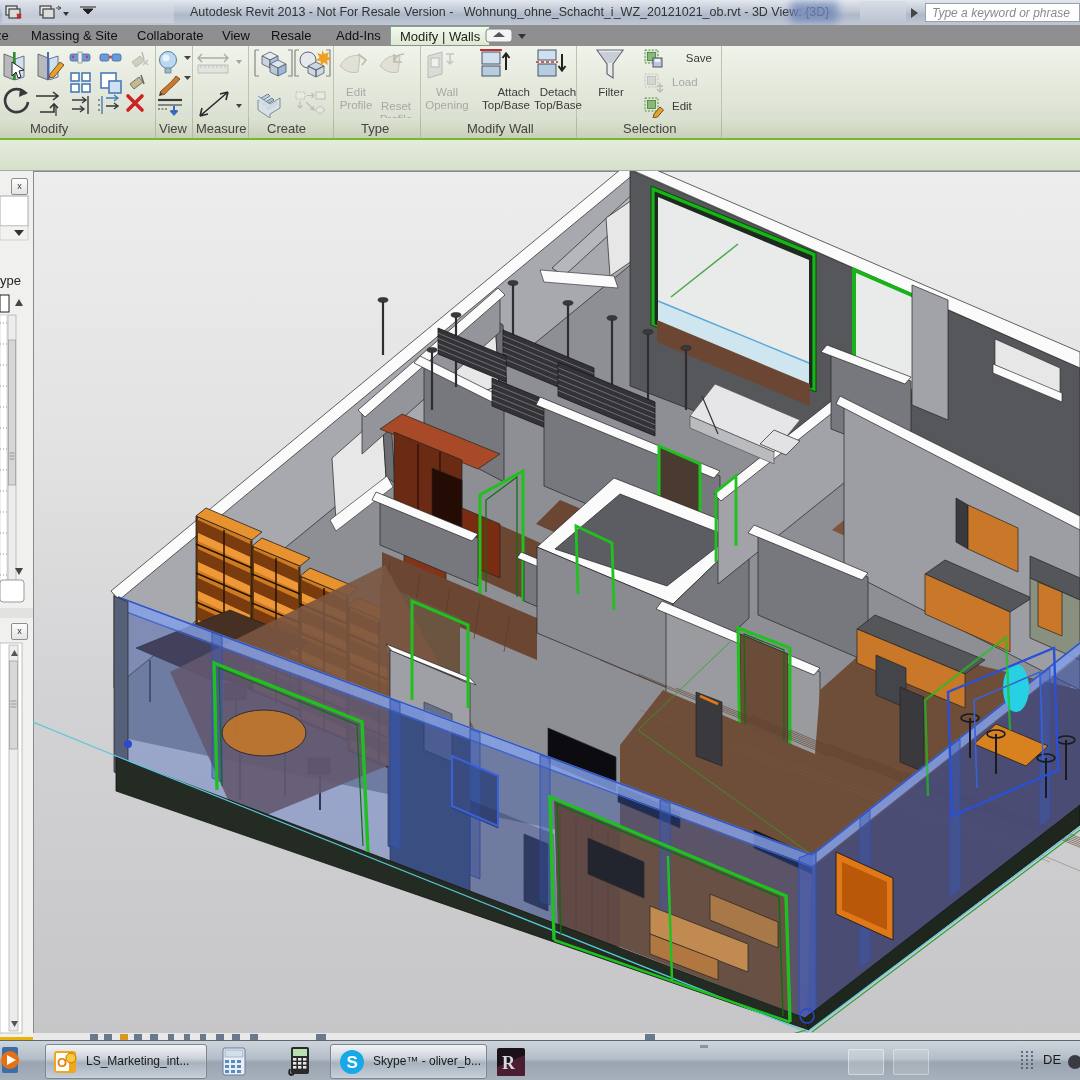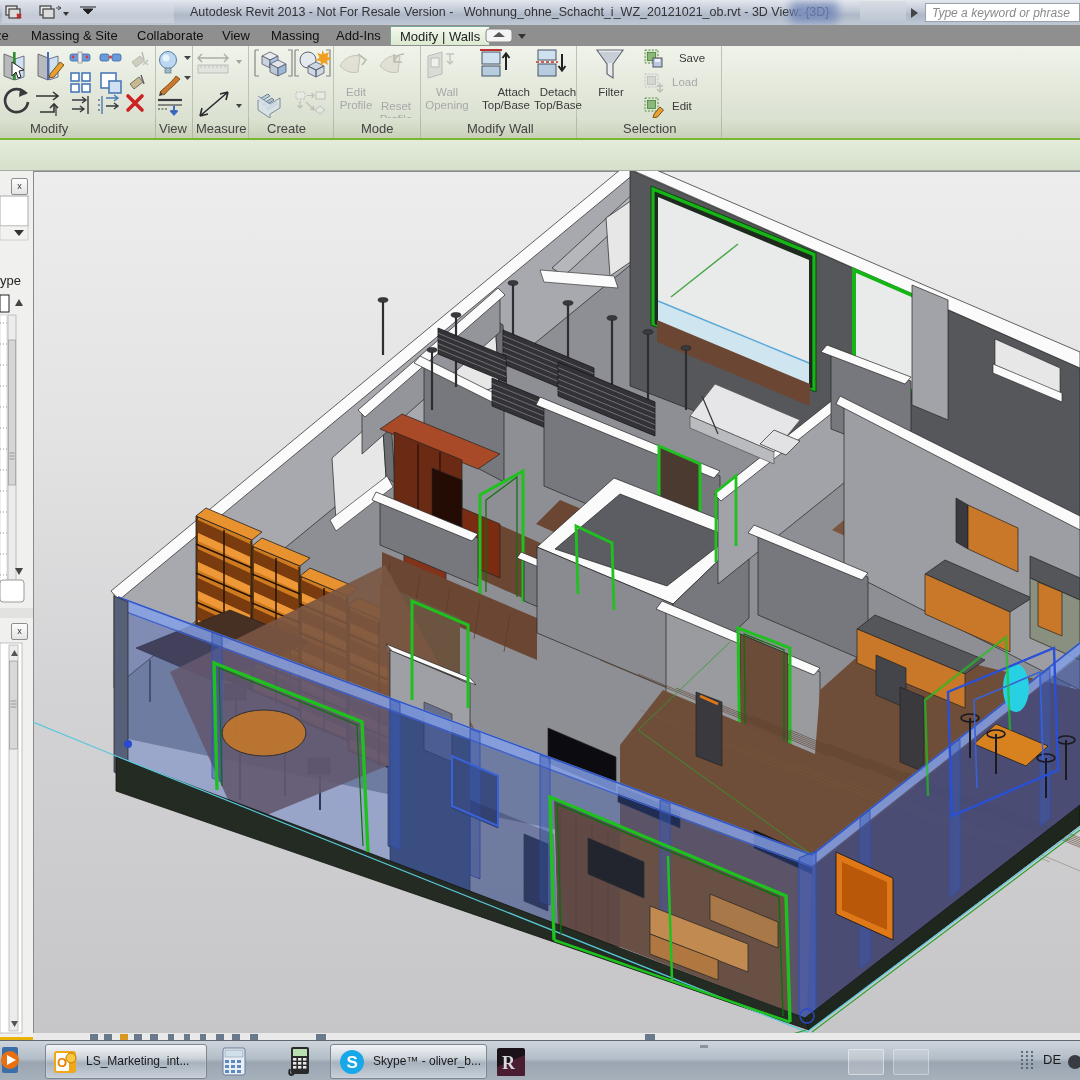--- a/index.html
+++ b/index.html
@@ -77,21 +77,21 @@
     <div class="abs" style="left:925px;top:3px;width:155px;height:19px;background:#fff;border:1px solid #9aa2ae;box-sizing:border-box;">
       <div style="font-size:12px;font-style:italic;color:#8a8a8a;padding:2px 0 0 6px;">Type a keyword or phrase</div>
     </div>
   </div>
 
   <div id="tabrow" class="abs">
     <div class="tab" style="left:-14px;">ze</div>
     <div class="tab" style="left:22px;">Massing &amp; Site</div>
     <div class="tab" style="left:128px;">Collaborate</div>
     <div class="tab" style="left:213px;">View</div>
-    <div class="tab" style="left:262px;">Massing</div>
+    <div class="tab" style="left:262px;">Resale</div>
     <div class="tab" style="left:327px;">Add-Ins</div>
     <div class="tab active" style="left:390px;">Modify | Walls</div>
     <svg class="abs" style="left:484px;top:3px" width="60" height="16">
       <rect x="2" y="1" width="26" height="13" rx="3" fill="#f4f4f4" stroke="#888"></rect>
       <path d="M9 9 l6 -5 6 5 z" fill="#555"></path>
       <path d="M34 6 l8 0 -4 5 z" fill="#333"></path>
     </svg>
   </div>
 
   <div id="ribbon" class="abs">
@@ -280,30 +280,30 @@
  <rect x="2.5" y="2.5" width="8" height="8" fill="#8ab878" stroke="#4a7a3a" stroke-width="0.8"></rect>
  <path d="M9 16 l6 -7 3.5 3 -6 7 -4.5 1 z" fill="#e8a030" stroke="#6a4a10" stroke-width="0.9"></path>
 </g>
 </svg>
     <div class="icon-label gray" style="left:336px;top:40px;width:40px;">Edit<br>Profile</div>
     <div class="icon-label gray" style="left:374px;top:54px;width:44px;">Reset<br>Profile</div>
     <div class="icon-label gray" style="left:422px;top:40px;width:50px;">Wall<br>Opening</div>
     <div class="icon-label" style="left:476px;top:40px;width:54px;text-align:right;">Attach<br>Top/Base</div>
     <div class="icon-label" style="left:531px;top:40px;width:54px;">Detach<br>Top/Base</div>
     <div class="icon-label" style="left:593px;top:40px;width:36px;">Filter</div>
-    <div class="icon-label" style="left:672px;top:6px;width:40px;text-align:center;">Save</div>
+    <div class="icon-label" style="left:672px;top:6px;width:40px;text-align:right;">Save</div>
     <div class="icon-label gray" style="left:672px;top:30px;width:40px;text-align:left;">Load</div>
     <div class="icon-label" style="left:672px;top:54px;width:40px;text-align:left;">Edit</div>
   </div>
   <div id="labelrow" class="abs">
     <div class="plabel" style="left:30px;">Modify</div>
     <div class="plabel" style="left:159px;">View</div>
     <div class="plabel" style="left:196px;">Measure</div>
     <div class="plabel" style="left:267px;">Create</div>
-    <div class="plabel" style="left:361px;">Mode</div>
+    <div class="plabel" style="left:361px;">Type</div>
     <div class="plabel" style="left:467px;">Modify Wall</div>
     <div class="plabel" style="left:623px;">Selection</div>
     <div class="plabel-sep" style="left:155px"></div>
     <div class="plabel-sep" style="left:192px"></div>
     <div class="plabel-sep" style="left:248px"></div>
     <div class="plabel-sep" style="left:333px"></div>
     <div class="plabel-sep" style="left:420px"></div>
     <div class="plabel-sep" style="left:576px"></div>
     <div class="plabel-sep" style="left:721px"></div>
   </div>

